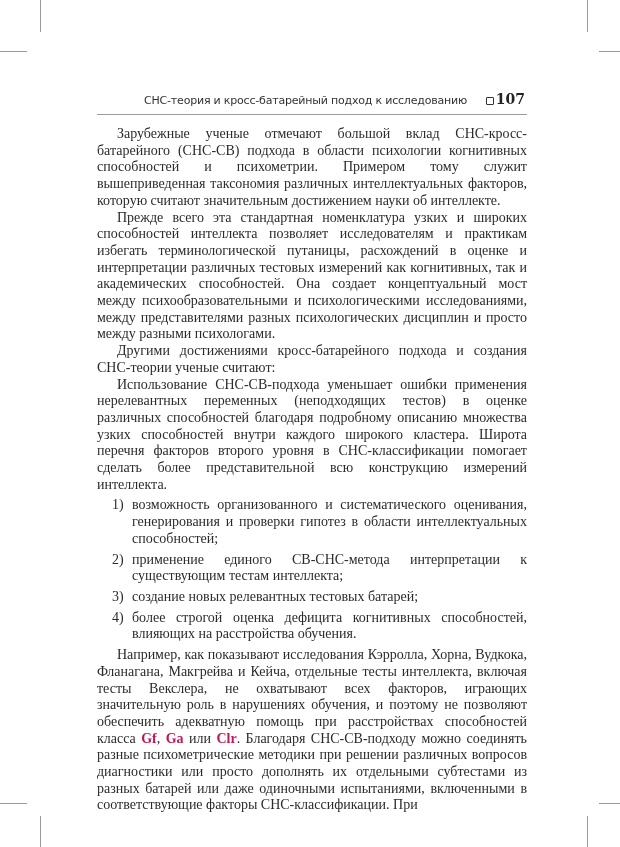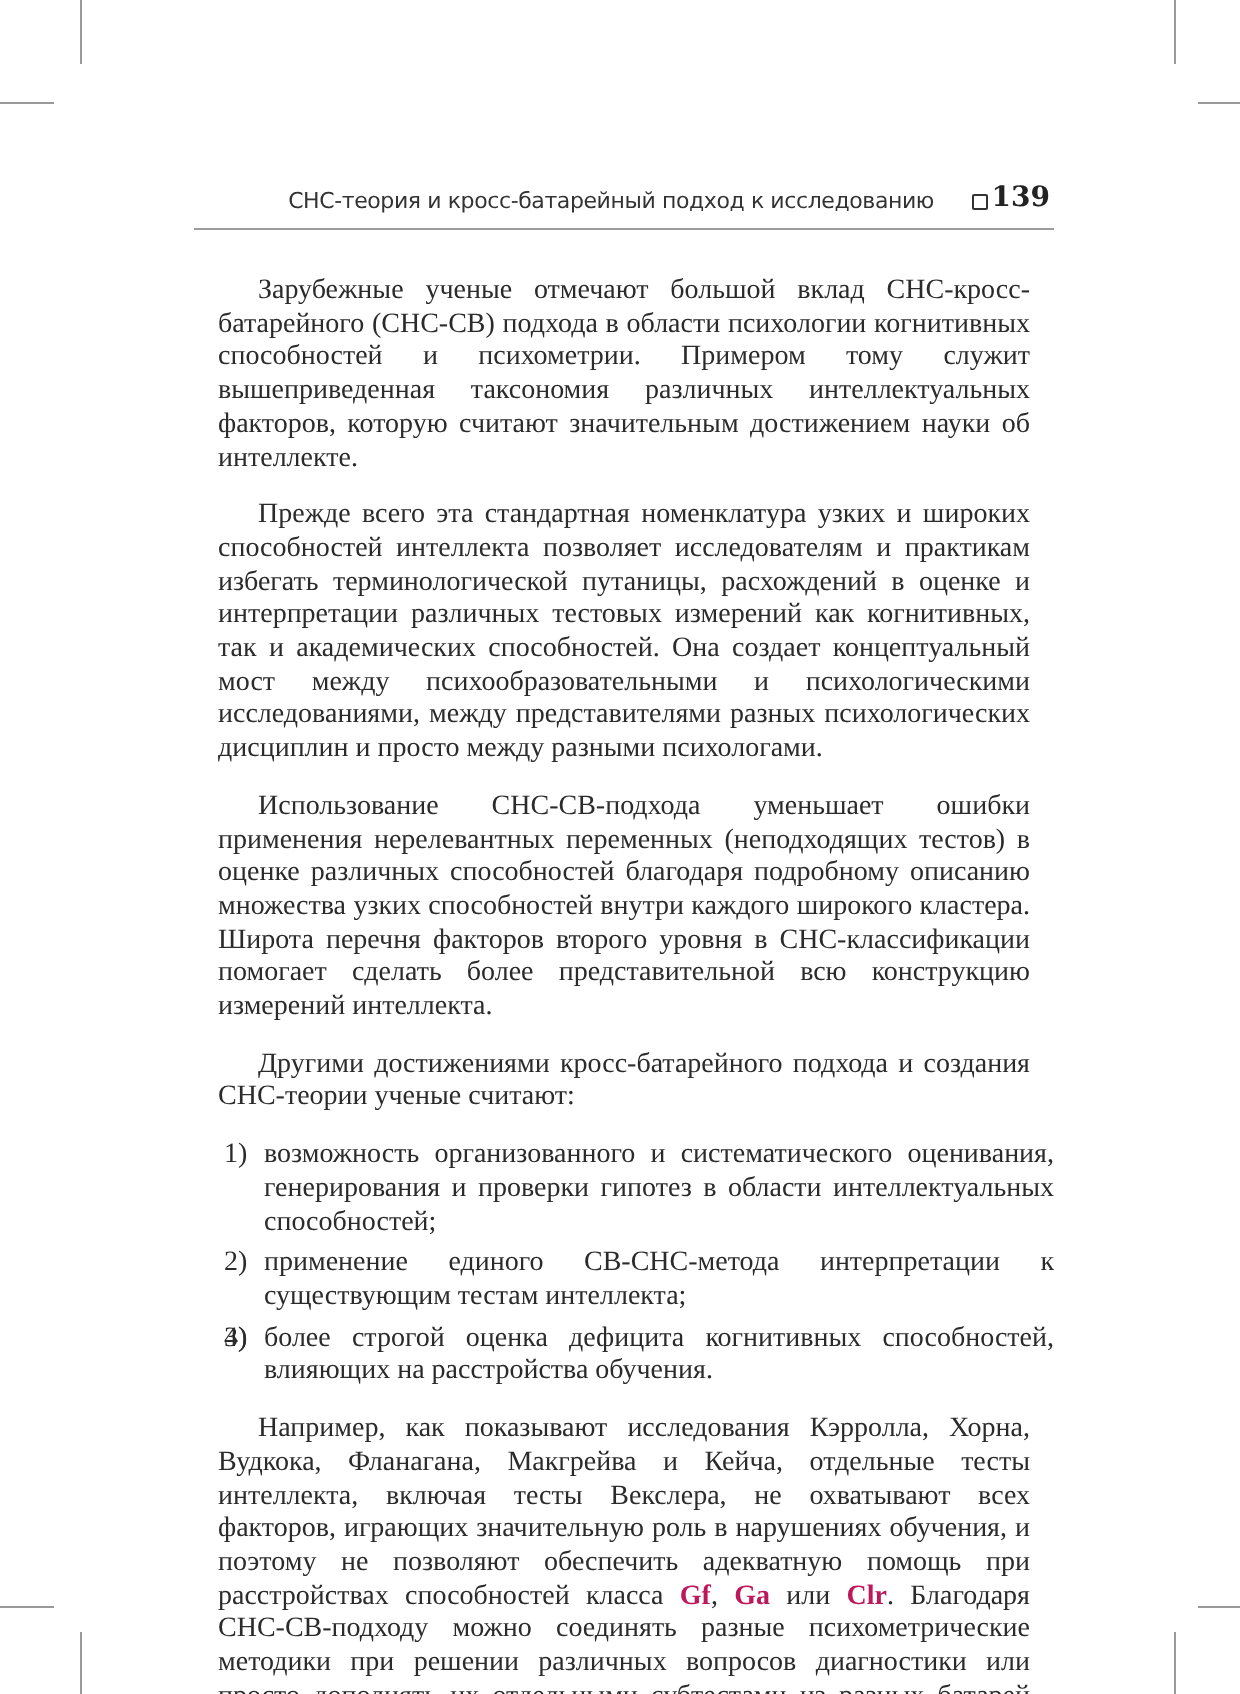--- a/index.html
+++ b/index.html
@@ -24,49 +24,49 @@
     border: 1.3px solid #333; border-radius: 1px; box-sizing: border-box;
   }
   .header-page {
     position: absolute; right: 2px; top: -1px;
     font-family: "DejaVu Serif", "Liberation Serif", serif; font-weight: bold; font-size: 14px; color: #222;
   }
   .body-text {
     position: absolute; left: 97px; top: 126px; width: 430px;
     font-size: 14px; line-height: 16.7px; text-align: justify; hyphens: manual;
   }
-  .body-text p { margin: 12px; text-indent: 20px; }
+  .body-text p { margin: 0; text-indent: 20px; }
   .body-text ol { list-style: none; margin: 4px 0 4px 0; padding: 0 0 0 35px; }
   .body-text ol li { position: relative; margin-bottom: 4px; }
   .body-text ol li .num { position: absolute; left: -20px; }
   b { font-weight: bold; color: #be185d; }
 </style>
 </head>
 <body>
 
 <div class="crop v" style="left:40px;top:0;height:32px;"></div>
 <div class="crop h" style="left:0;top:51px;width:27px;"></div>
 <div class="crop v" style="left:587px;top:0;height:32px;"></div>
 <div class="crop h" style="left:599px;top:51px;width:21px;"></div>
 <div class="crop h" style="left:0;top:803px;width:27px;"></div>
 <div class="crop v" style="left:40px;top:816px;height:31px;"></div>
 <div class="crop h" style="left:599px;top:803px;width:21px;"></div>
 <div class="crop v" style="left:587px;top:816px;height:31px;"></div>
 
 <div class="header">
   <span class="header-title">CHC-теория и кросс-батарейный подход к исследованию</span>
   <span class="header-box"></span>
-  <span class="header-page">139</span>
+  <span class="header-page">107</span>
 </div>
 
 <div class="body-text">
   <p>Зарубежные ученые отмечают большой вклад CHC-кросс-батарейного (CHC-CB) подхода в области психологии когнитивных способностей и психометрии. Примером тому служит вышеприведенная таксономия различных интеллектуальных факторов, которую считают значительным достижением науки об интеллекте.</p>
   <p>Прежде всего эта стандартная номенклатура узких и широких способностей интеллекта позволяет исследователям и практикам избегать терминологической путаницы, расхождений в оценке и интерпретации различных тестовых измерений как когнитивных, так и академических способностей. Она создает концептуальный мост между психообразовательными и психологическими исследованиями, между представителями разных психологических дисциплин и просто между разными психологами.</p>
+  <p>Другими достижениями кросс-батарейного подхода и создания CHC-теории ученые считают:</p>
   <p>Использование CHC-CB-подхода уменьшает ошибки применения нерелевантных переменных (неподходящих тестов) в оценке различных способностей благодаря подробному описанию множества узких способностей внутри каждого широкого кластера. Широта перечня факторов второго уровня в CHC-классификации помогает сделать более представительной всю конструкцию измерений интеллекта.</p>
-  <p>Другими достижениями кросс-батарейного подхода и создания CHC-теории ученые считают:</p>
   <ol>
     <li><span class="num">1)</span><span>возможность организованного и систематического оценивания, генерирования и проверки гипотез в области интеллектуальных способностей;</span></li>
     <li><span class="num">2)</span><span>применение единого CB-CHC-метода интерпретации к существующим тестам интеллекта;</span></li>
-    <li><span class="num">3)</span></li>
+    <li><span class="num">3)</span><span>создание новых релевантных тестовых батарей;</span></li>
     <li><span class="num">4)</span><span>более строгой оценка дефицита когнитивных способностей, влияющих на расстройства обучения.</span></li>
   </ol>
   <p><span>Например, как показывают исследования Кэрролла, Хорна, Вудкока, Фланагана, Макгрейва и Кейча, отдельные тесты интеллекта, включая тесты Векслера, не охватывают всех факторов, играющих значительную роль в нарушениях обучения, и поэтому не позволяют обеспечить адекватную помощь при расстройствах способностей класса </span><b>Gf</b><span>, </span><b>Ga</b><span> или </span><b>Clr</b><span>. Благодаря CHC-CB-подходу можно соединять разные психометрические методики при решении различных вопросов диагностики или просто дополнять их отдельными субтестами из разных батарей или даже одиночными испытаниями, включенными в соответствующие факторы CHC-классификации. При</span></p>
 </div>
 
 </body></html>

